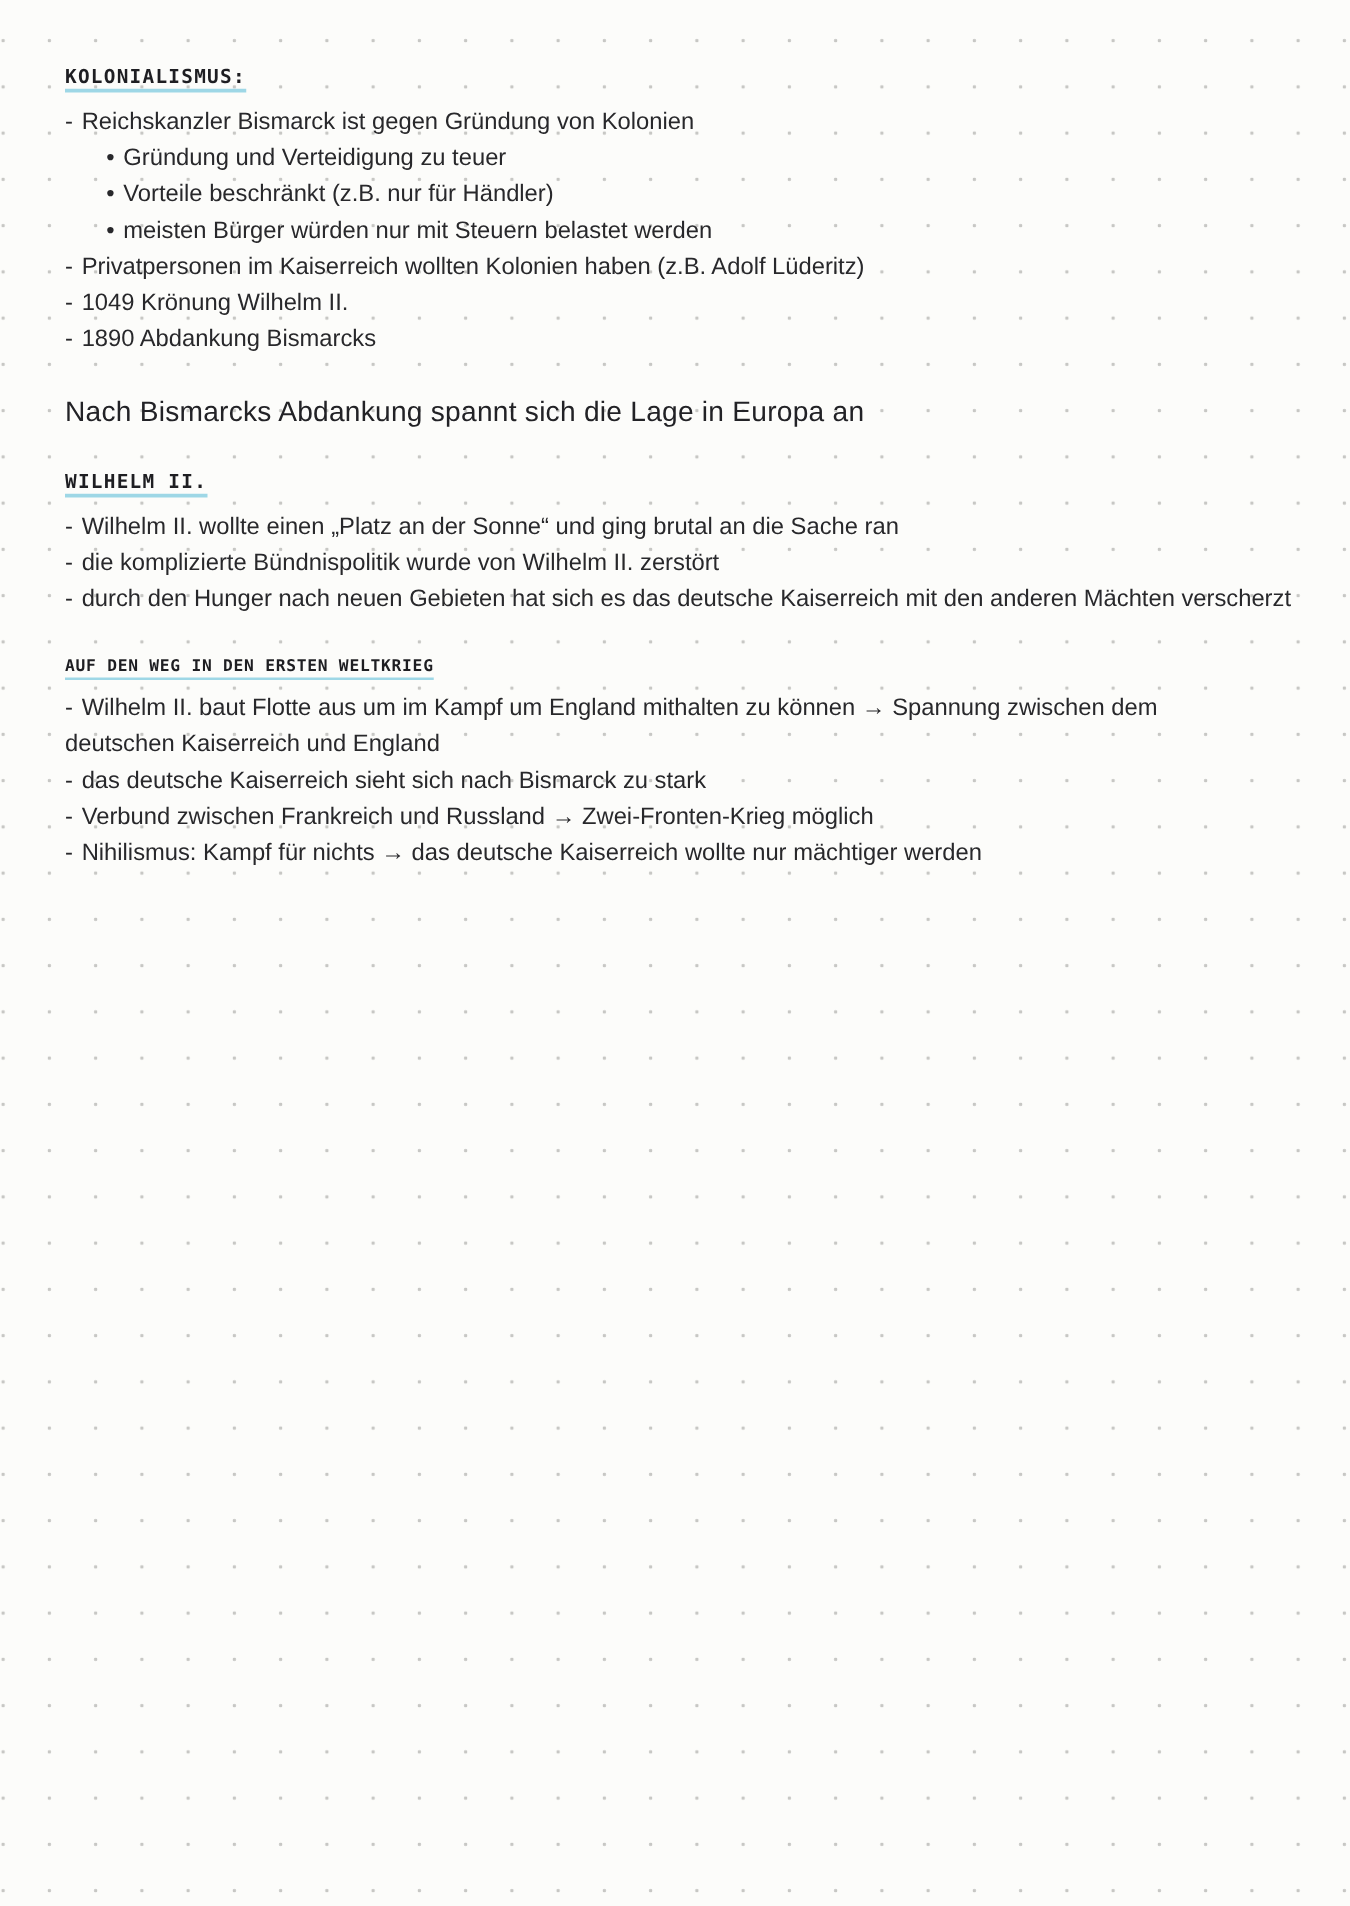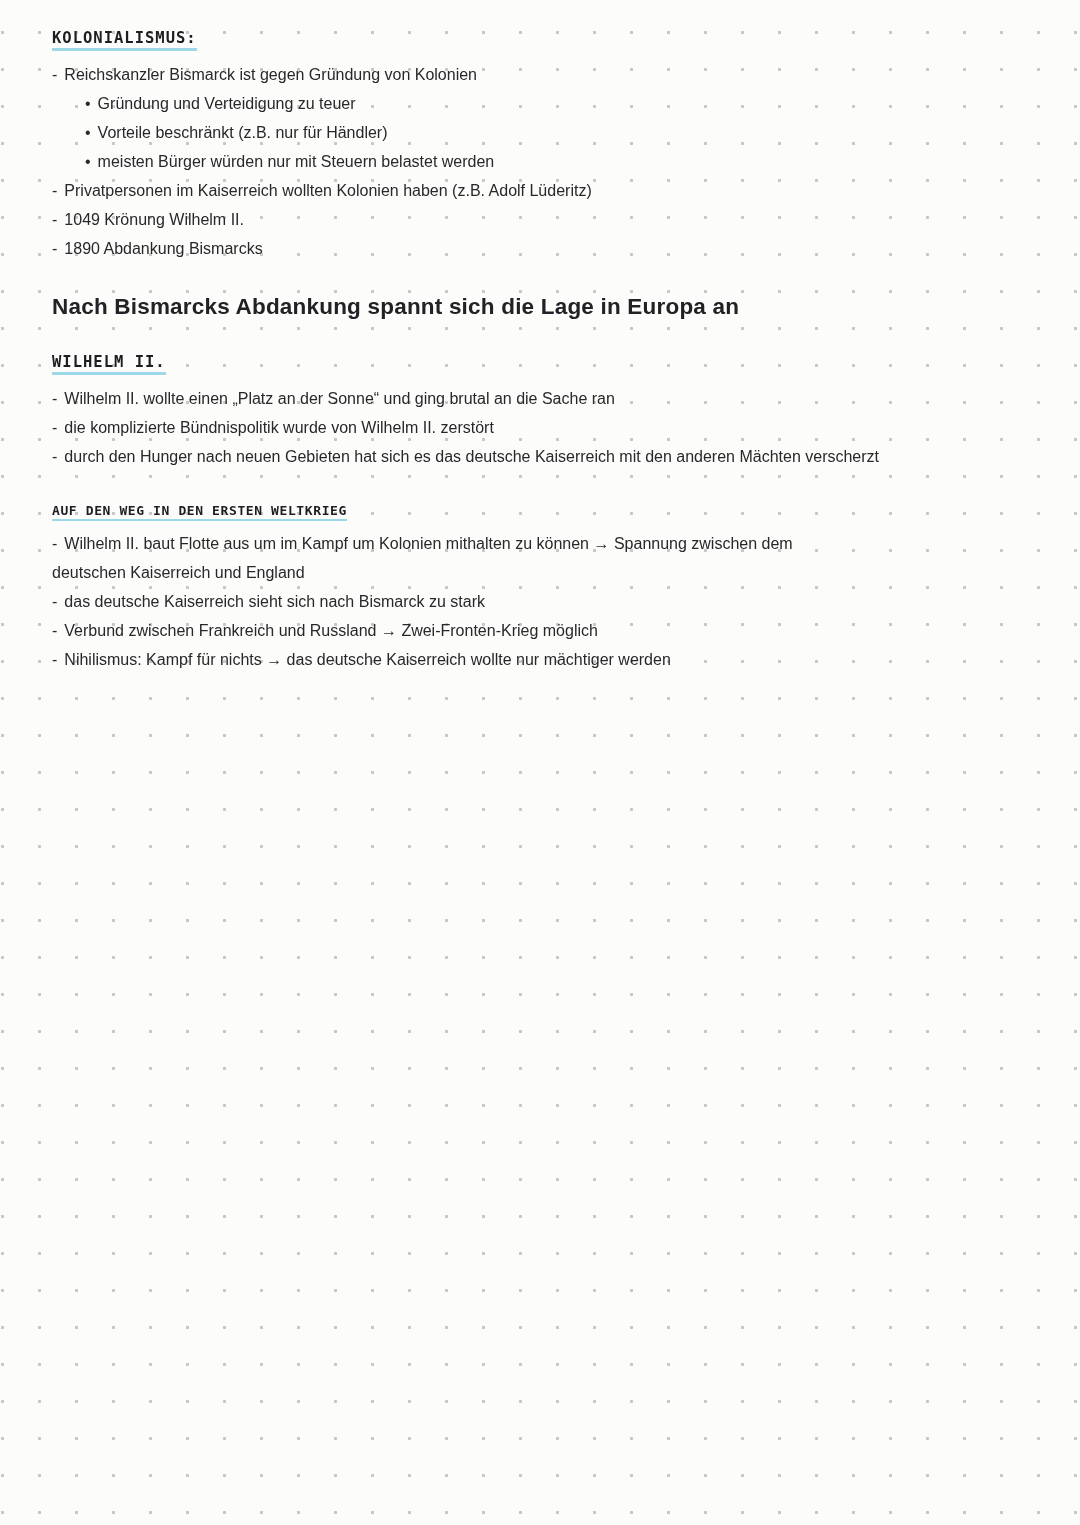--- a/index.html
+++ b/index.html
@@ -8,51 +8,51 @@
     position:relative;
     width:1080px;
     height:1525px;
     overflow:hidden;
     background-color:#fcfcfa;
     background-image: radial-gradient(circle, #c7c7c4 1.4px, transparent 1.6px);
     background-size: 37px 37px;
     background-position: 21px 14px;
     font-family:"Liberation Sans", sans-serif;
     color:#28282b;
-    padding:29px 40px 0 52px;
+    padding:52px 40px 0 52px;
   }
   .caps-heading {
     display:inline-block;
     font-family:"DejaVu Sans Mono", monospace;
     font-weight:bold;
     font-size:15.5px;
     letter-spacing:1px;
     color:#1e1e22;
     border-bottom:3px solid #9ed7e6;
     padding-bottom:1px;
     margin-bottom:9px;
   }
   .caps-heading.small {
     font-size:13px;
     letter-spacing:0.6px;
     border-bottom-width:2.5px;
     margin-bottom:8px;
   }
   .section { display:block; }
   .item {
-    font-size:16px;
+    font-size:19px;
     line-height:29px;
     color:#28282b;
   }
   .item .marker { margin-right:7px; }
   .item .marker:empty { margin-right:0; }
   .item.lvl2 { padding-left:33px; }
   .big-title {
     font-size:22.5px;
-    font-weight:bold;
+    font-weight:normal;
     letter-spacing:0.2px;
     color:#222226;
     margin:31px 0 33px 0;
   }
   .gap-md { height:30px; }
 </style>
 </head>
 <body>
 
 <div class="page">
@@ -77,20 +77,20 @@
     <div class="item lvl1"><span class="marker">-</span><span>Wilhelm II. wollte einen „Platz an der Sonne“ und ging brutal an die Sache ran</span></div>
     <div class="item lvl1"><span class="marker">-</span><span>die komplizierte Bündnispolitik wurde von Wilhelm II. zerstört</span></div>
     <div class="item lvl1"><span class="marker">-</span><span>durch den Hunger nach neuen Gebieten hat sich es das deutsche Kaiserreich mit den anderen Mächten verscherzt</span></div>
   </section>
 
   <div class="gap-md"></div>
 
   <section class="section">
     <h2 class="caps-heading small">AUF DEN WEG IN DEN ERSTEN WELTKRIEG</h2>
 
-    <div class="item lvl1"><span class="marker">-</span><span>Wilhelm II. baut Flotte aus um im Kampf um Kolonien mithalten zu können → Spannung zwischen dem</span></div>
+    <div class="item lvl1"><span class="marker">-</span><span>Wilhelm II. baut Flotte aus um im Kampf um England mithalten zu können → Spannung zwischen dem</span></div>
     <div class="item lvl1"><span class="marker"></span><span>deutschen Kaiserreich und England</span></div>
     <div class="item lvl1"><span class="marker">-</span><span>das deutsche Kaiserreich sieht sich nach Bismarck zu stark</span></div>
     <div class="item lvl1"><span class="marker">-</span><span>Verbund zwischen Frankreich und Russland → Zwei-Fronten-Krieg möglich</span></div>
     <div class="item lvl1"><span class="marker">-</span><span>Nihilismus: Kampf für nichts → das deutsche Kaiserreich wollte nur mächtiger werden</span></div>
   </section>
 
 </div>
 
 </body></html>

